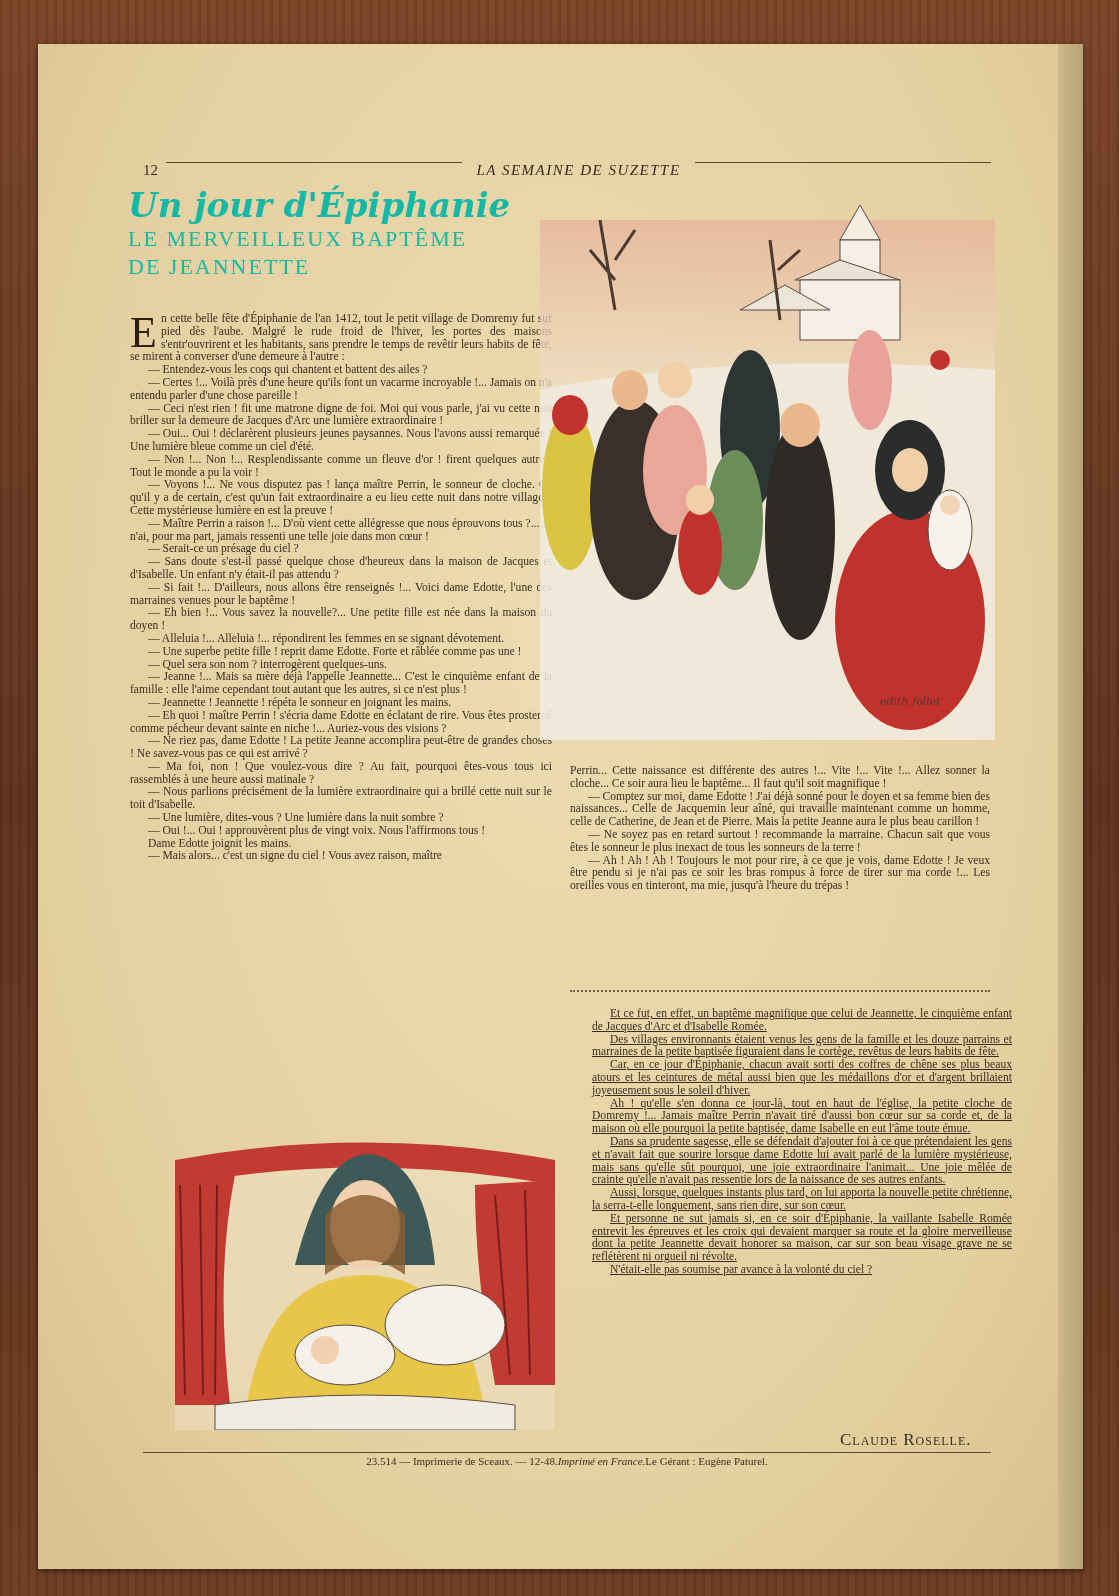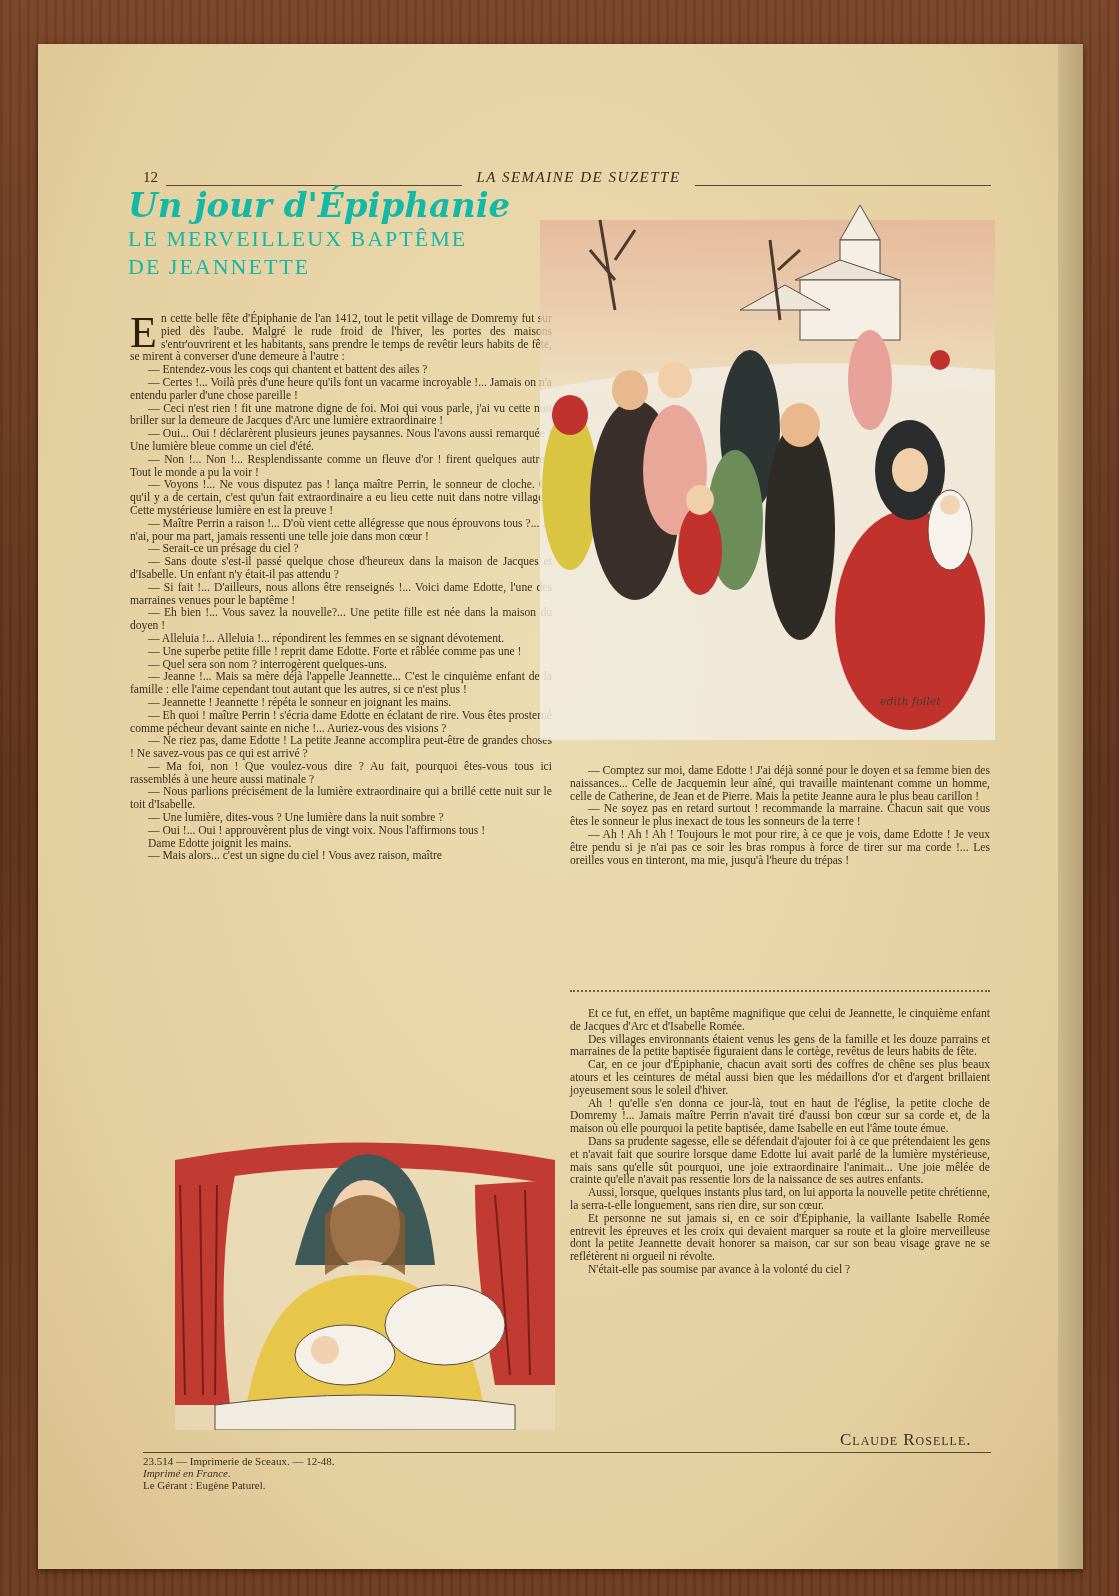--- a/index.html
+++ b/index.html
@@ -4,38 +4,38 @@
 <style>
   html,body{margin:0;padding:0;}
   body{width:1119px;height:1596px;background:#6a3a22;position:relative;overflow:hidden;font-family:"Liberation Serif",serif;}
   .bg-wood{position:absolute;inset:0;background:
     repeating-linear-gradient(90deg,rgba(0,0,0,0.06) 0 3px,rgba(255,255,255,0.02) 3px 9px),
     linear-gradient(180deg,#7a4428,#5e321c 50%,#6e3c22);}
   .sheet{position:absolute;left:38px;top:44px;width:1045px;height:1525px;background:#e8d5a8;
     background-image:radial-gradient(ellipse at 50% 40%,#eddcb2 0%,#e4cf9f 70%,#d9c08c 100%);
     box-shadow:0 2px 6px rgba(0,0,0,0.5);}
   .fold{position:absolute;left:1058px;top:44px;width:25px;height:1525px;background:linear-gradient(90deg,#cdb88a,#b8a378);}
-  .header{position:absolute;left:143px;top:162px;width:848px;height:24px;display:flex;align-items:flex-end;color:#3a2a1a;font-size:15px;}
+  .header{position:absolute;left:143px;top:162px;width:848px;height:24px;display:flex;align-items:flex-start;color:#3a2a1a;font-size:15px;}
   .header .pnum{margin-right:8px;}
   .header .rule{flex:1;height:1px;background:#5a4530;}
   .header .title{letter-spacing:1.5px;padding:0 14px;font-style:italic;}
   .art-title{position:absolute;left:128px;top:185px;width:410px;color:#14b8a6;}
   .art-title .script{font-family:"DejaVu Serif",serif;font-style:italic;font-weight:bold;font-size:34px;line-height:40px;}
   .art-title .sub{font-size:22px;letter-spacing:2px;line-height:28px;}
   .col{position:absolute;color:#3a2d20;font-size:11.6px;line-height:12.8px;text-align:justify;font-family:"Liberation Serif",serif;}
   .col p{margin:0;text-indent:18px;}
   .col p.first{text-indent:0;}
   .dropcap{float:left;font-size:44px;line-height:36px;margin:2px 4px 0 0;color:#2e1f12;}
   .col-left{left:130px;top:313px;width:422px;}
   .col-right{left:570px;top:765px;width:420px;}
   .dots{position:absolute;left:570px;top:990px;width:420px;border-top:2px dotted #6a5a48;}
-  .col-right2{left:570px;top:1008px;width:420px;}
+  .col-right2{left:592px;top:1008px;width:420px;text-decoration:underline;}
   .signature{position:absolute;left:840px;top:1430px;font-size:17px;letter-spacing:1px;color:#3a2d20;font-variant:small-caps;}
   .footer-rule{position:absolute;left:143px;top:1452px;width:848px;height:1px;background:#5a4530;}
-  .footer{position:absolute;left:143px;top:1455px;width:848px;display:flex;justify-content:space-between;font-size:11px;color:#3a2d20;flex-direction:column;}
+  .footer{position:absolute;left:143px;top:1455px;width:848px;display:flex;justify-content:center;font-size:11px;color:#3a2d20;}
   .footer .center{font-style:italic;}
   .illus{position:absolute;overflow:hidden;}
   .illus-top{left:540px;top:200px;width:508px;height:540px;}
   .illus-bottom{left:175px;top:1125px;width:380px;height:305px;}
 </style>
 </head>
 <body>
 
 <div class="bg-wood"></div>
 <div class="sheet"></div>
@@ -121,20 +121,21 @@
     <ellipse cx="370" cy="270" rx="18" ry="22" fill="#f0cfa9"></ellipse>
     <ellipse cx="410" cy="330" rx="22" ry="40" fill="#f7f3ec" stroke="#5a4a40"></ellipse>
     <circle cx="410" cy="305" r="10" fill="#f0d4b5"></circle>
     <circle cx="400" cy="160" r="10" fill="#c2322d"></circle>
 
     <text x="340" y="505" font-family="DejaVu Serif, serif" font-style="italic" font-size="11" fill="#4a3a30">edith follet</text>
   </svg>
 </div>
 
 <div class="col col-right">
+  <p class="first">Perrin... Cette naissance est différente des autres !... Vite !... Vite !... Allez sonner la cloche... Ce soir aura lieu le baptême... Il faut qu'il soit magnifique !</p>
   <p>— Comptez sur moi, dame Edotte ! J'ai déjà sonné pour le doyen et sa femme bien des naissances... Celle de Jacquemin leur aîné, qui travaille maintenant comme un homme, celle de Catherine, de Jean et de Pierre. Mais la petite Jeanne aura le plus beau carillon !</p>
   <p>— Ne soyez pas en retard surtout ! recommande la marraine. Chacun sait que vous êtes le sonneur le plus inexact de tous les sonneurs de la terre !</p>
   <p>— Ah ! Ah ! Ah ! Toujours le mot pour rire, à ce que je vois, dame Edotte ! Je veux être pendu si je n'ai pas ce soir les bras rompus à force de tirer sur ma corde !... Les oreilles vous en tinteront, ma mie, jusqu'à l'heure du trépas !</p>
 </div>
 
 <div class="dots"></div>
 
 <div class="col col-right2">
   <p>Et ce fut, en effet, un baptême magnifique que celui de Jeannette, le cinquième enfant de Jacques d'Arc et d'Isabelle Romée.</p>
   <p>Des villages environnants étaient venus les gens de la famille et les douze parrains et marraines de la petite baptisée figuraient dans le cortège, revêtus de leurs habits de fête.</p>

